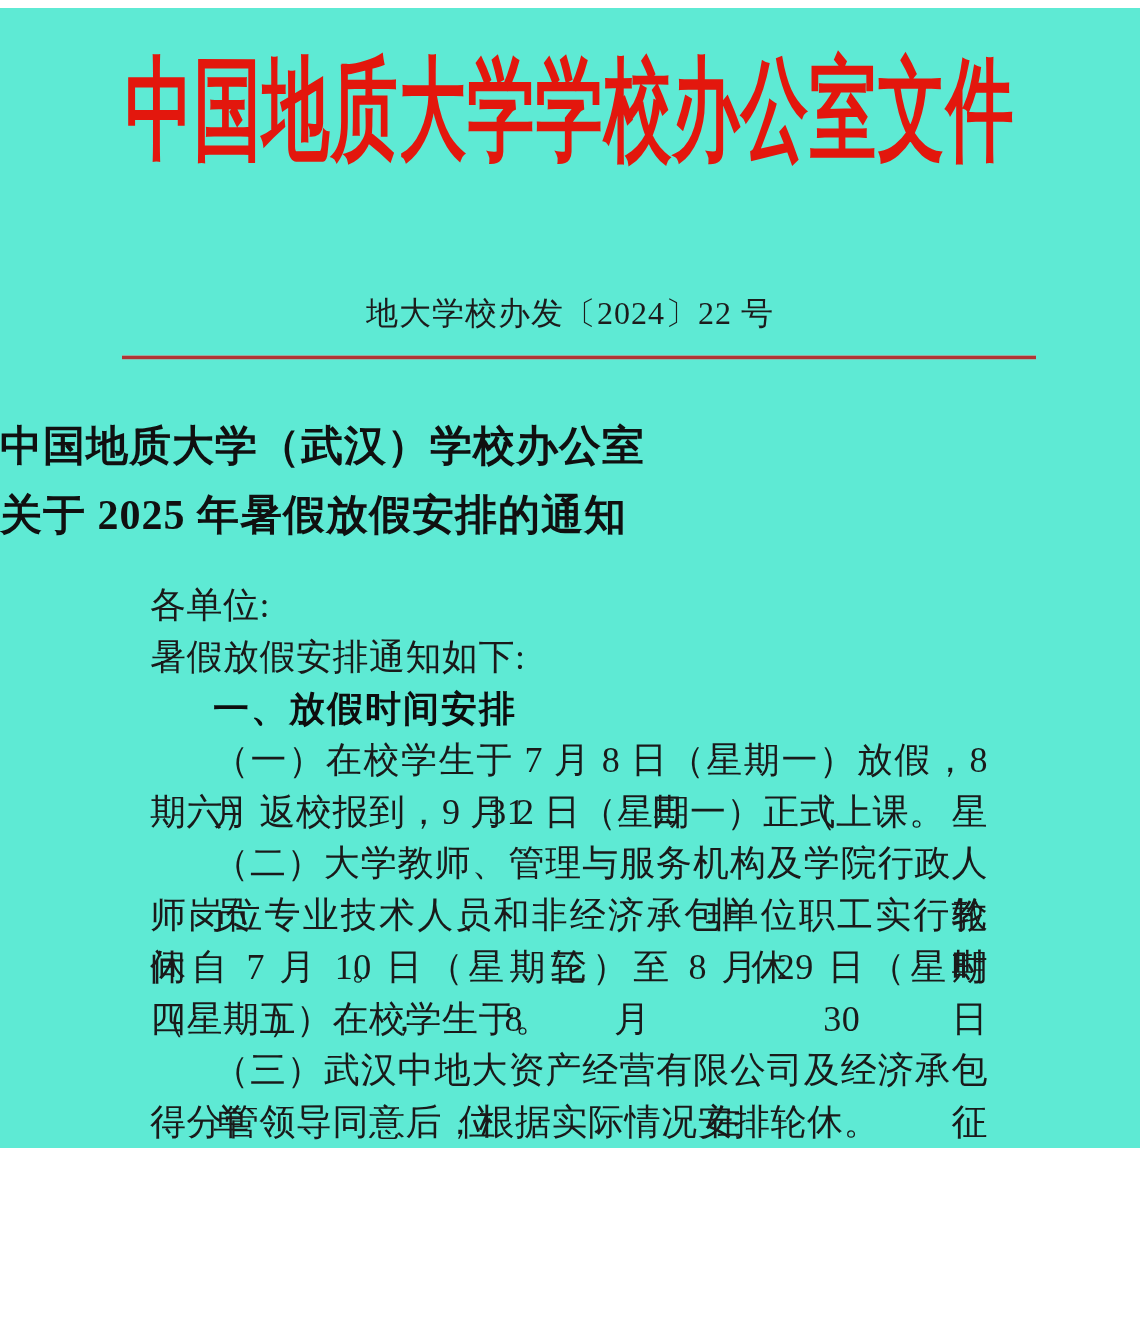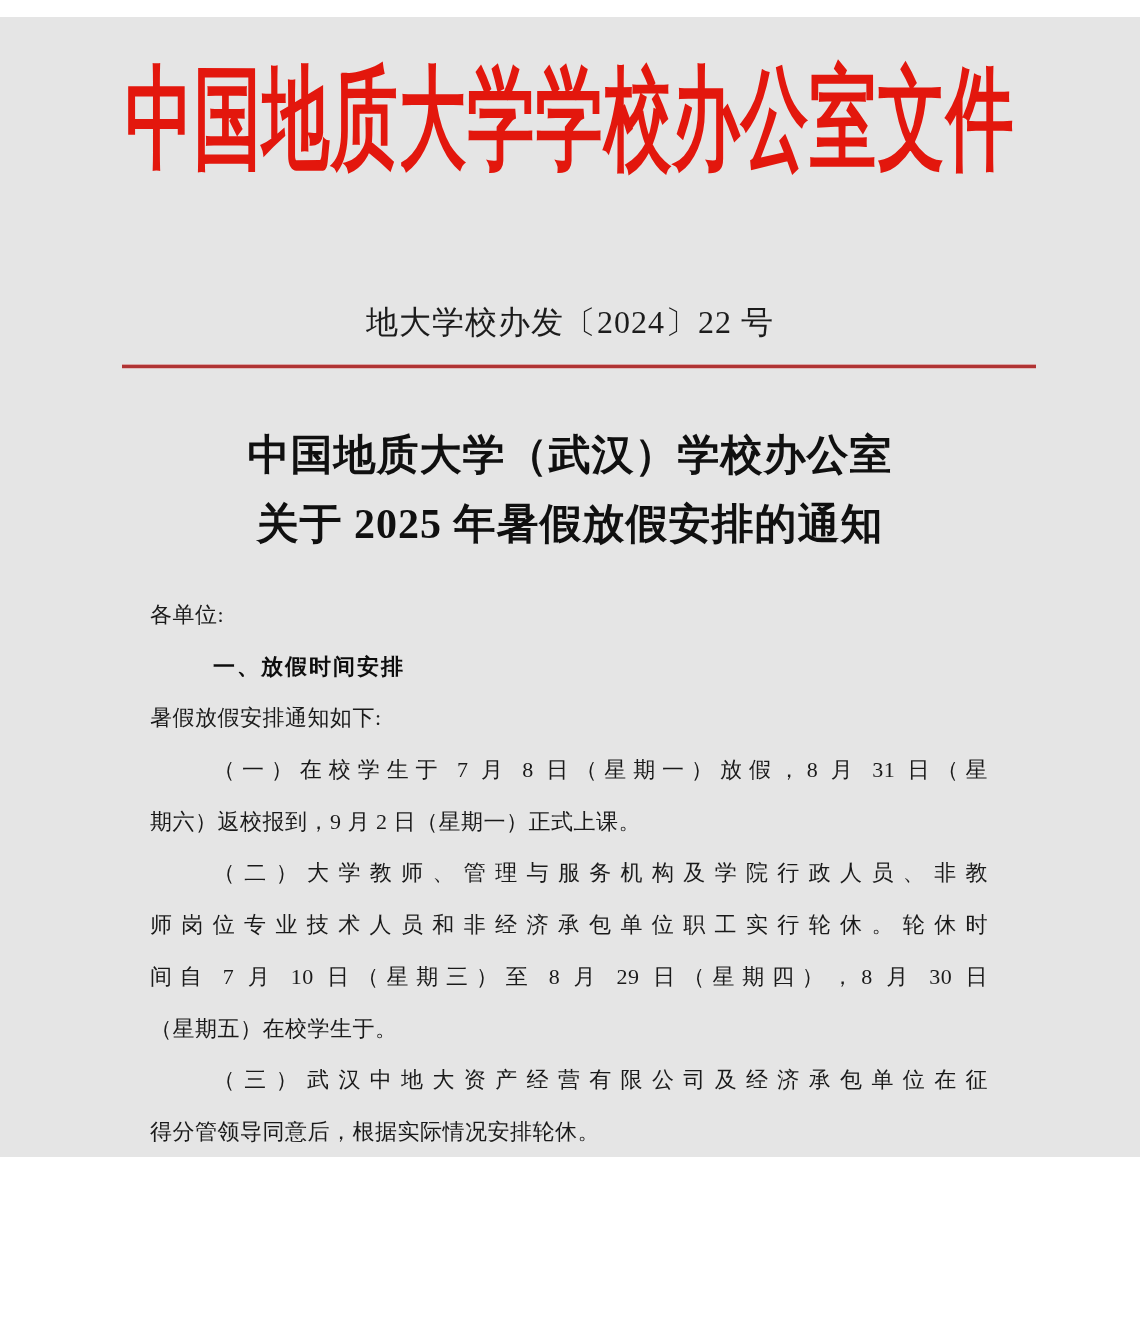--- a/index.html
+++ b/index.html
@@ -4,22 +4,22 @@
 <style>
   html, body {
     margin: 0;
     padding: 0;
     background: #ffffff;
   }
   .page {
     position: relative;
     width: 1140px;
     height: 1140px;
-    margin: 17px auto;
-    background: #e5e5e5;
+    margin: 8px auto;
+    background: #5eead4;
     overflow: hidden;
     font-family: "Liberation Serif", serif;
     color: var(--ink, #161616);
   }
 
   
   .banner {
     position: absolute;
     top: 42px;
     left: 50%;
@@ -57,35 +57,34 @@
     background: var(--rule-red, #b03434);
     box-shadow: 0 -1px 0 rgba(214, 110, 110, 0.55), 0 1px 0 rgba(214, 110, 110, 0.35);
   }
 
   
   .title {
     position: absolute;
     top: 404px;
     left: 0;
     width: 100%;
-    text-align: center;
     font-size: 42px;
     line-height: 69px;
     font-weight: bold;
     color: #101010;
     letter-spacing: 1px;
   }
 
   
   .body-text {
     position: absolute;
     top: 572px;
     left: 150px;
     width: 838px;
-    font-size: 22px;
+    font-size: 36px;
     color: #1a1a1a;
   }
   .line {
     height: 51.7px;
     line-height: 51.7px;
     white-space: nowrap;
     letter-spacing: 0.5px;
   }
   .line.indent {
     padding-left: 63px;
@@ -123,22 +122,22 @@
 
   <div class="red-rule"></div>
 
   <div class="title">
     <div>中国地质大学（武汉）学校办公室</div>
     <div>关于 2025 年暑假放假安排的通知</div>
   </div>
 
   <div class="body-text">
     <div class="line">各单位:</div>
+    <div class="line">暑假放假安排通知如下:</div>
     <div class="line indent heading">一、放假时间安排</div>
-    <div class="line">暑假放假安排通知如下:</div>
     <div class="line indent justify">（一）在校学生于 7 月 8 日（星期一）放假，8 月 31 日（星</div>
     <div class="line">期六）返校报到，9 月 2 日（星期一）正式上课。</div>
     <div class="line indent justify">（二）大学教师、管理与服务机构及学院行政人员、非教</div>
     <div class="line justify">师岗位专业技术人员和非经济承包单位职工实行轮休。轮休时</div>
     <div class="line justify">间自 7 月 10 日（星期三）至 8 月 29 日（星期四），8 月 30 日</div>
     <div class="line">（星期五）在校学生于。</div>
     <div class="line indent justify">（三）武汉中地大资产经营有限公司及经济承包单位在征</div>
     <div class="line">得分管领导同意后，根据实际情况安排轮休。</div>
   </div>
 

